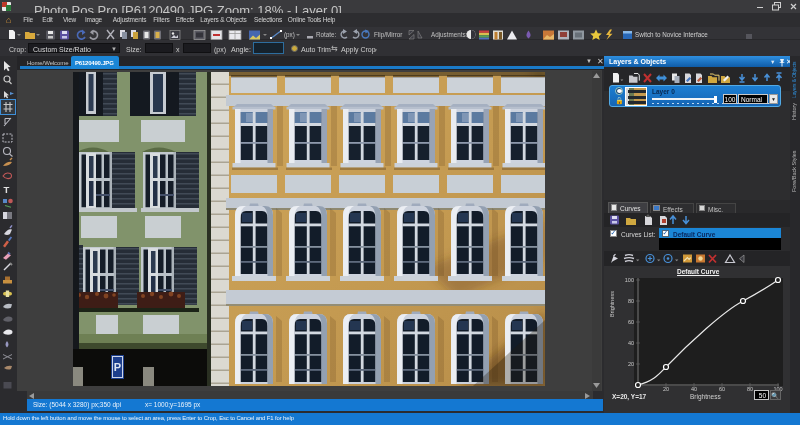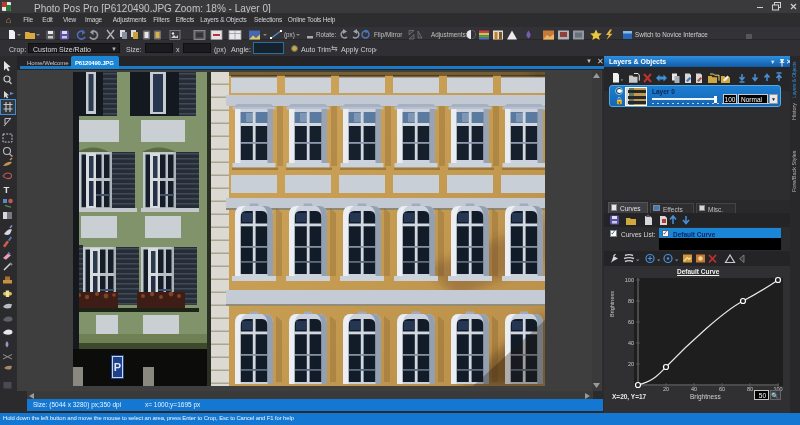--- a/index.html
+++ b/index.html
@@ -11,21 +11,21 @@
   .mi{top:17px;font-size:6.5px;line-height:1;color:#d2d2d2;transform:translateX(-50%);letter-spacing:-0.2px;white-space:nowrap;}
 </style></head>
 <body>
 <div id="root">
 
   <div class="abs" style="left:0;top:0;width:800px;height:13px;background:#3a3a3d;"></div>
   <div class="abs" style="left:2px;top:2px;width:9px;height:9px;background:#e8e8e8;border-radius:1px;overflow:hidden;">
     <div class="abs" style="left:0;top:0;width:5px;height:5px;background:#c03828;"></div>
     <div class="abs" style="left:4px;top:3px;width:5px;height:6px;background:#2a7a3a;"></div>
   </div>
-  <div class="abs" style="left:14px;top:3px;font-size:10px;color:#c4c4c4;padding-left:20px;">Photo Pos Pro [P6120490.JPG Zoom: 18% - Layer 0]</div>
+  <div class="abs" style="left:14px;top:3px;font-size:13px;color:#c4c4c4;padding-left:20px;">Photo Pos Pro [P6120490.JPG Zoom: 18% - Layer 0]</div>
 
   <div class="abs" style="left:757px;top:6.5px;width:6px;height:1.5px;background:#cfcfcf;"></div>
   <svg class="abs" style="left:772px;top:2px;" width="9" height="9" viewBox="0 0 9 9">
       <rect x="2.5" y="0.5" width="6" height="5" fill="none" stroke="#cfcfcf" stroke-width="1"></rect>
       <rect x="0.5" y="3" width="6" height="5" fill="#3a3a3d" stroke="#cfcfcf" stroke-width="1"></rect>
     </svg>
   <svg class="abs" style="left:790px;top:3px;" width="7" height="7" viewBox="0 0 7 7">
       <path d="M1,1 L6,6 M6,1 L1,6" stroke="#cfcfcf" stroke-width="1.2"></path>
     </svg>
 

